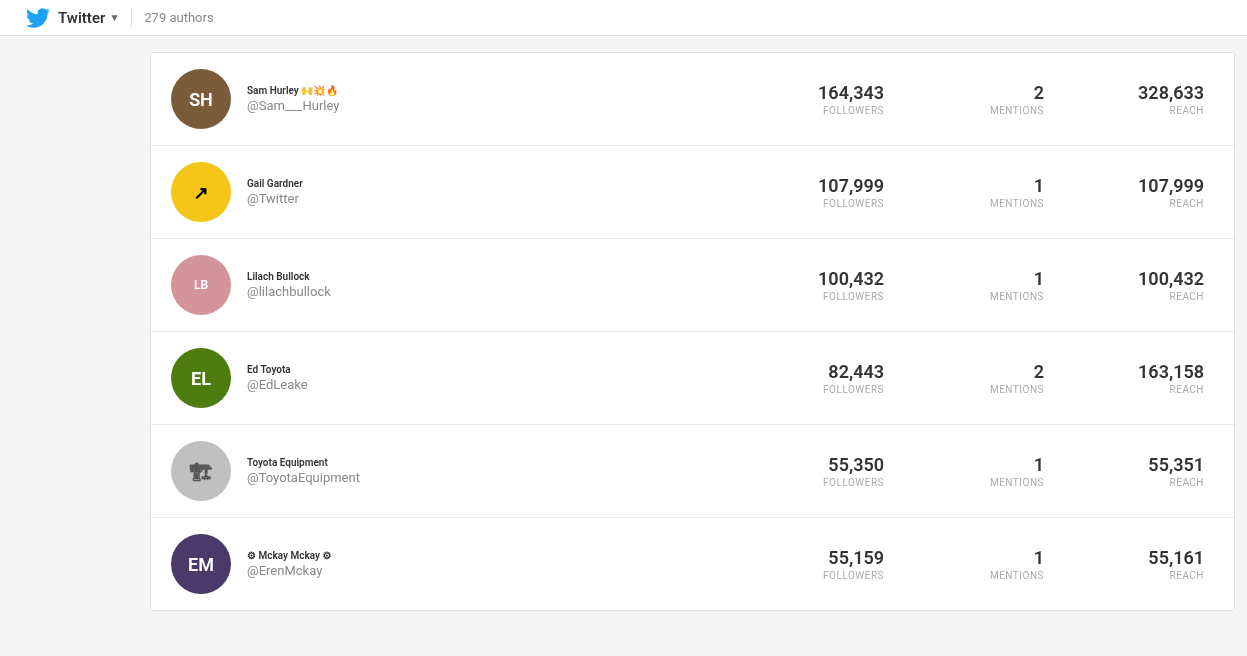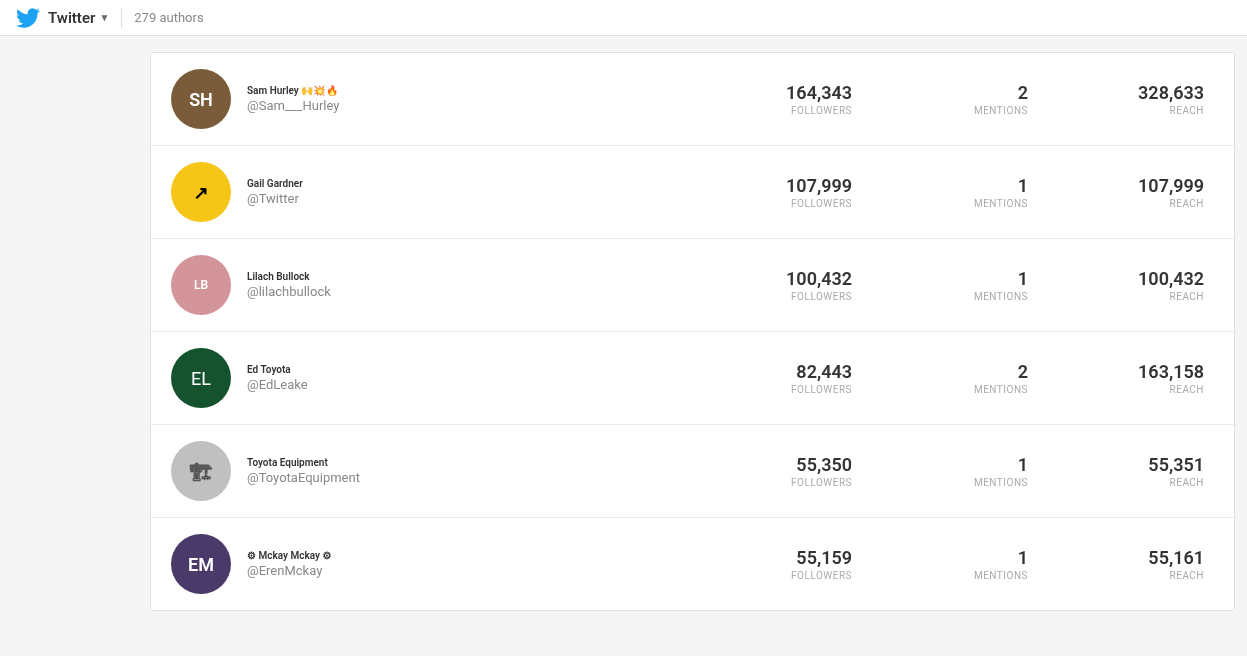--- a/index.html
+++ b/index.html
@@ -8,21 +8,21 @@
       background: #f5f5f5;
       color: #333;
     }
 
     
     .topbar {
       display: flex;
       align-items: center;
       background: #fff;
       border-bottom: 1px solid #e0e0e0;
-      padding: 0 16px;
+      padding: 0 26px;
       height: 36px;
     }
     .topbar-twitter-icon {
       width: 24px;
       height: 24px;
       margin-right: 8px;
       flex-shrink: 0;
     }
     .topbar-title {
       font-size: 15px;
@@ -105,21 +105,21 @@
       gap: 4px;
     }
     .author-handle {
       font-size: 13px;
       color: #888;
       margin-top: 2px;
     }
 
     .author-stats {
       display: flex;
-      gap: 16px;
+      gap: 0;
       margin-left: auto;
     }
 
     .stat-block {
       width: 160px;
       text-align: right;
       padding: 0 10px;
     }
     .stat-value {
       font-size: 18px;
@@ -222,21 +222,21 @@
           <span class="stat-value">1</span>
           <span class="stat-label">MENTIONS</span>
         </div>
         <div class="stat-block">
           <span class="stat-value">100,432</span>
           <span class="stat-label">REACH</span>
         </div>
       </div>
     </div>
       <div class="author-row">
-      <div class="author-avatar" style="background:#14532d; color:#fff; font-weight:400; font-size:18px;">
+      <div class="author-avatar" style="background:#4d7c0f; color:#fff; font-weight:700; font-size:18px;">
         EL
       </div>
       <div class="author-info">
         <div class="author-name">Ed Toyota</div>
         <div class="author-handle">@EdLeake</div>
       </div>
       <div class="author-stats">
         <div class="stat-block">
           <span class="stat-value">82,443</span>
           <span class="stat-label">FOLLOWERS</span>

